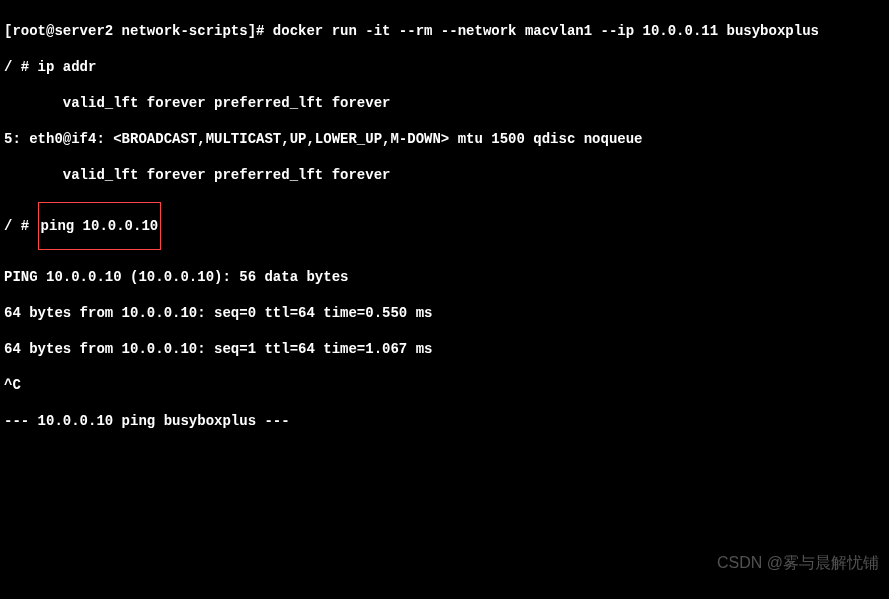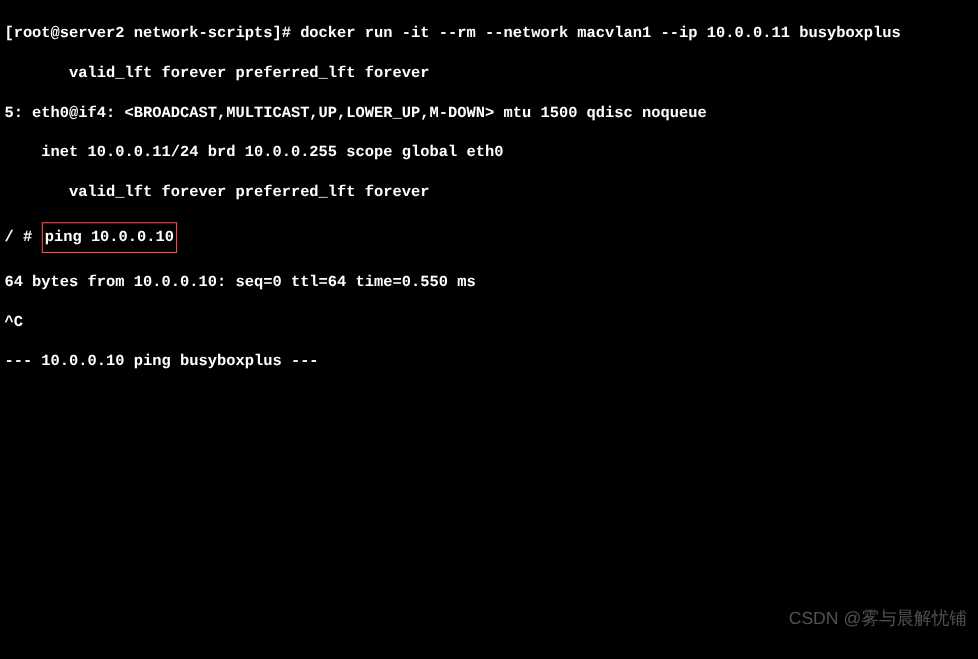--- a/index.html
+++ b/index.html
@@ -23,44 +23,46 @@
       white-space: pre;
       line-height: 18px;
     }
     .line {
       display: block;
       white-space: pre;
       font-weight: bold;
     }
     .highlight-box {
       border: 1px solid #ff4444;
-      padding: 4px 2px;
+      padding: 14px 2px;
       display: inline-block;
     }
     .watermark {
       position: absolute;
       bottom: 25px;
       right: 10px;
       color: #888888;
       font-size: 16px;
       opacity: 0.6;
       font-family: sans-serif;
     }
   </style>
 </head>
 <body>
 
 <div class="terminal">
 <span class="line">[root@server2 network-scripts]# docker run -it --rm --network macvlan1 --ip 10.0.0.11 busyboxplus</span>
+<span class="line">/ # ip addr</span>
 <span class="line">       valid_lft forever preferred_lft forever</span>
 <span class="line">5: eth0@if4: &lt;BROADCAST,MULTICAST,UP,LOWER_UP,M-DOWN&gt; mtu 1500 qdisc noqueue</span>
-<span class="line">    inet 10.0.0.11/24 brd 10.0.0.255 scope global eth0</span>
 <span class="line">       valid_lft forever preferred_lft forever</span>
 <span class="line"><span>/ # </span><span class="highlight-box">ping 10.0.0.10</span></span>
+<span class="line">PING 10.0.0.10 (10.0.0.10): 56 data bytes</span>
 <span class="line">64 bytes from 10.0.0.10: seq=0 ttl=64 time=0.550 ms</span>
+<span class="line">64 bytes from 10.0.0.10: seq=1 ttl=64 time=1.067 ms</span>
 <span class="line">^C</span>
 <span class="line">--- 10.0.0.10 ping busyboxplus ---</span>
 
 
 
 
 
 
 
 

